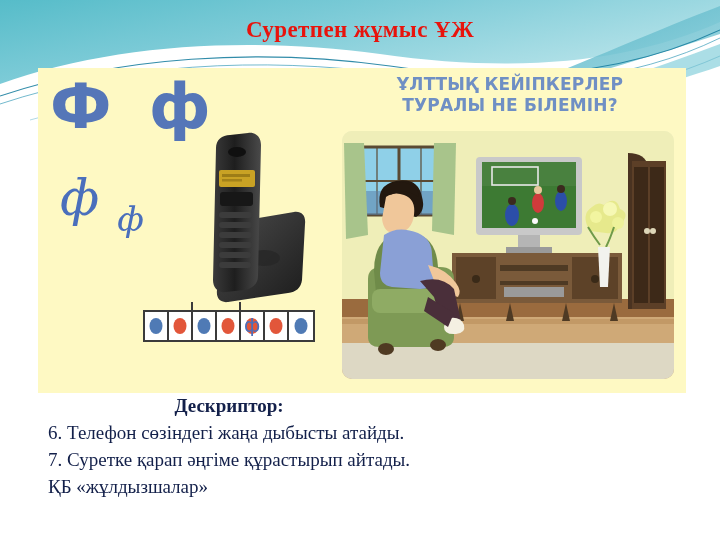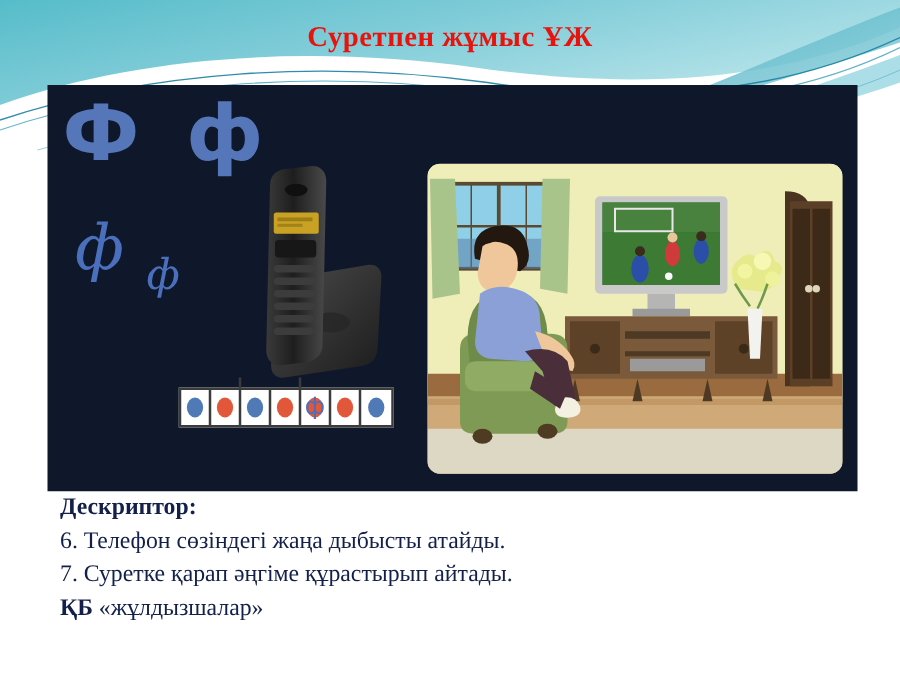--- a/index.html
+++ b/index.html
@@ -46,21 +46,21 @@
     white-space: nowrap;
   }
 
   
   .photo {
     position: absolute;
     left: 38px;
     top: 68px;
     width: 648px;
     height: 325px;
-    background: #0f172a;
+    background: #fef9c3;
     z-index: 4;
   }
 
   
   .letters-print {
     position: absolute;
     left: 12px;
     top: 8px;
     font-family: "DejaVu Sans", sans-serif;
     font-weight: bold;
@@ -180,23 +180,23 @@
   .descriptor {
     position: absolute;
     left: 48px;
     top: 392px;
     z-index: 6;
     font-family: "Liberation Serif", serif;
     color: #13204a;
     font-size: 19px;
     line-height: 1.43;
   }
-  .descriptor .hd { font-weight: bold; }
+  .descriptor .hd { font-weight: bold; text-align: center; }
   .descriptor .line { white-space: nowrap; }
-  .descriptor .kb { font-weight: bold; }
+  .descriptor .kb { font-weight: normal; }
 </style>
 </head>
 <body>
 
 <div class="slide">
 
   <svg class="bg-decor" viewBox="0 0 720 540" preserveAspectRatio="none">
     <defs>
       <linearGradient id="tealGrad" x1="0" y1="0" x2="1" y2="0.6">
         <stop offset="0%" stop-color="#56bcc9"></stop>
@@ -292,20 +292,24 @@
         </div>
       <div class="cell">
           <span class="oval red"></span>
         </div>
       <div class="cell">
           <span class="oval blue"></span>
         </div>
     </div>
 
     <div class="illus">
+      <div class="illus-heading">
+        <div>ҰЛТТЫҚ КЕЙІПКЕРЛЕР</div>
+        <div>ТУРАЛЫ НЕ БІЛЕМІН?</div>
+      </div>
 
       <div class="room">
         <svg viewBox="0 0 332 248" width="332" height="248">
 
           <rect x="0" y="0" width="332" height="190" fill="#efeeb8"></rect>
 
           <rect x="0" y="168" width="332" height="20" fill="#9a6b3e"></rect>
           <rect x="0" y="186" width="332" height="62" fill="#cfa977"></rect>
           <rect x="0" y="188" width="332" height="5" fill="#b98f5c" opacity="0.6"></rect>
           <rect x="0" y="212" width="332" height="36" fill="#ddd8c4"></rect>

